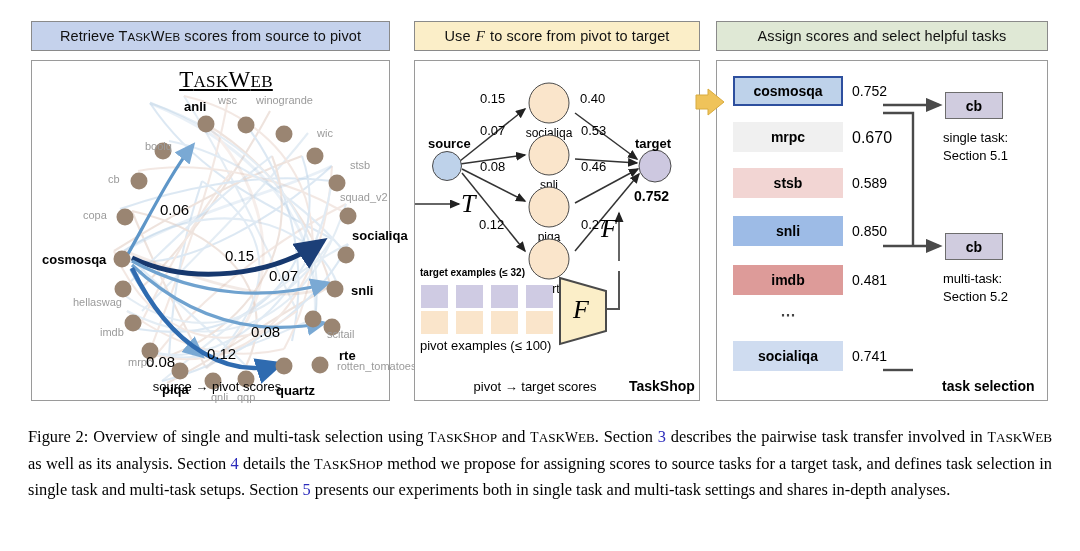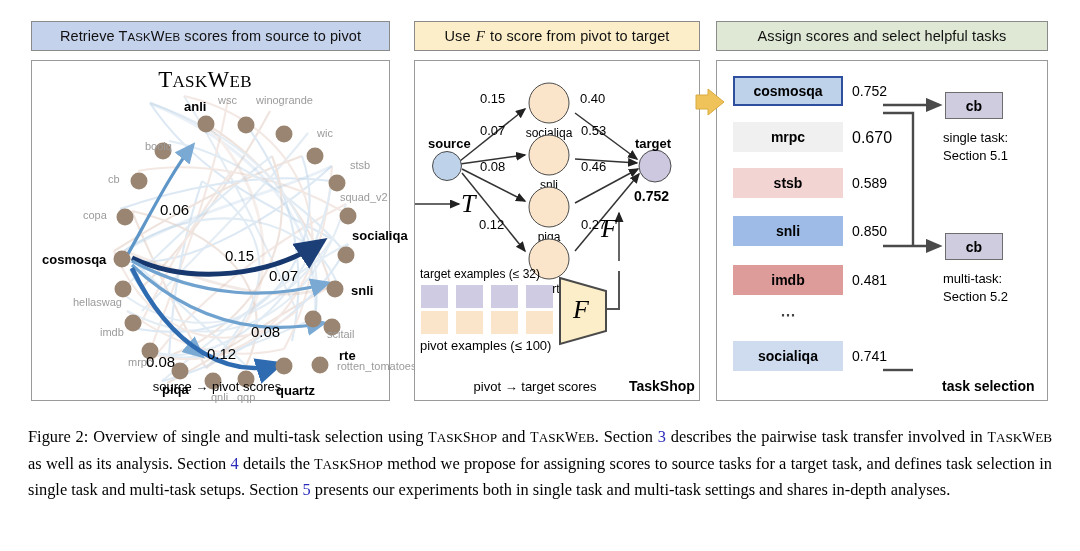--- a/index.html
+++ b/index.html
@@ -75,21 +75,21 @@
       <span>Use </span><span class="it">F</span><span> to score from pivot to target</span>
     </span>
   </div>
 
   <div class="hdr green" style="left:716px;top:21px;width:332px;height:30px;">
     <span>Assign scores and select helpful tasks</span>
   </div>
 
   <div class="panel" style="left:31px;top:60px;width:359px;height:341px;">
 
-    <div class="tw-title" style="left:173px;top:6px;">
+    <div class="tw-title" style="left:194px;top:6px;text-decoration:underline;">
       <span>T</span><span class="s">ASK</span><span>W</span><span class="s">EB</span>
     </div>
 
     <svg width="359" height="341" style="position:absolute;left:0;top:0;">
       <defs>
         <marker id="ah-dark" markerWidth="7" markerHeight="7" refX="5.4" refY="3" orient="auto">
           <path d="M0,0 L6.5,3 L0,6 z" fill="#1c3f78"></path>
         </marker>
         <marker id="ah-mid" markerWidth="7" markerHeight="7" refX="5.4" refY="3" orient="auto">
           <path d="M0,0 L6.5,3 L0,6 z" fill="#2f6bb0"></path>
@@ -265,21 +265,21 @@
     <div class="t" style="left:64px;top:157px;font-size:13px;">0.12</div>
 
     <div class="t" style="left:165px;top:31px;font-size:13px;">0.40</div>
     <div class="t" style="left:166px;top:63px;font-size:13px;">0.53</div>
     <div class="t" style="left:166px;top:99px;font-size:13px;">0.46</div>
     <div class="t" style="left:166px;top:157px;font-size:13px;">0.27</div>
 
     <div class="t" style="left:46px;top:130px;font-family:'Liberation Serif',serif;font-style:italic;font-size:26px;">T</div>
     <div class="t" style="left:186px;top:155px;font-family:'Liberation Serif',serif;font-style:italic;font-size:26px;">F</div>
 
-    <div class="t" style="left:5px;top:207px;font-size:12px;">target examples (≤ 32)</div>
+    <div class="t" style="left:5px;top:207px;font-size:10px;font-weight:bold;">target examples (≤ 32)</div>
     <div class="sq tgt" style="left:6px;top:224px;"></div>
     <div class="sq tgt" style="left:41px;top:224px;"></div>
     <div class="sq tgt" style="left:76px;top:224px;"></div>
     <div class="sq tgt" style="left:111px;top:224px;"></div>
     <div class="sq pvt" style="left:6px;top:250px;"></div>
     <div class="sq pvt" style="left:41px;top:250px;"></div>
     <div class="sq pvt" style="left:76px;top:250px;"></div>
     <div class="sq pvt" style="left:111px;top:250px;"></div>
     <div class="t" style="left:5px;top:278px;font-size:13px;">pivot examples (≤ 100)</div>
 

